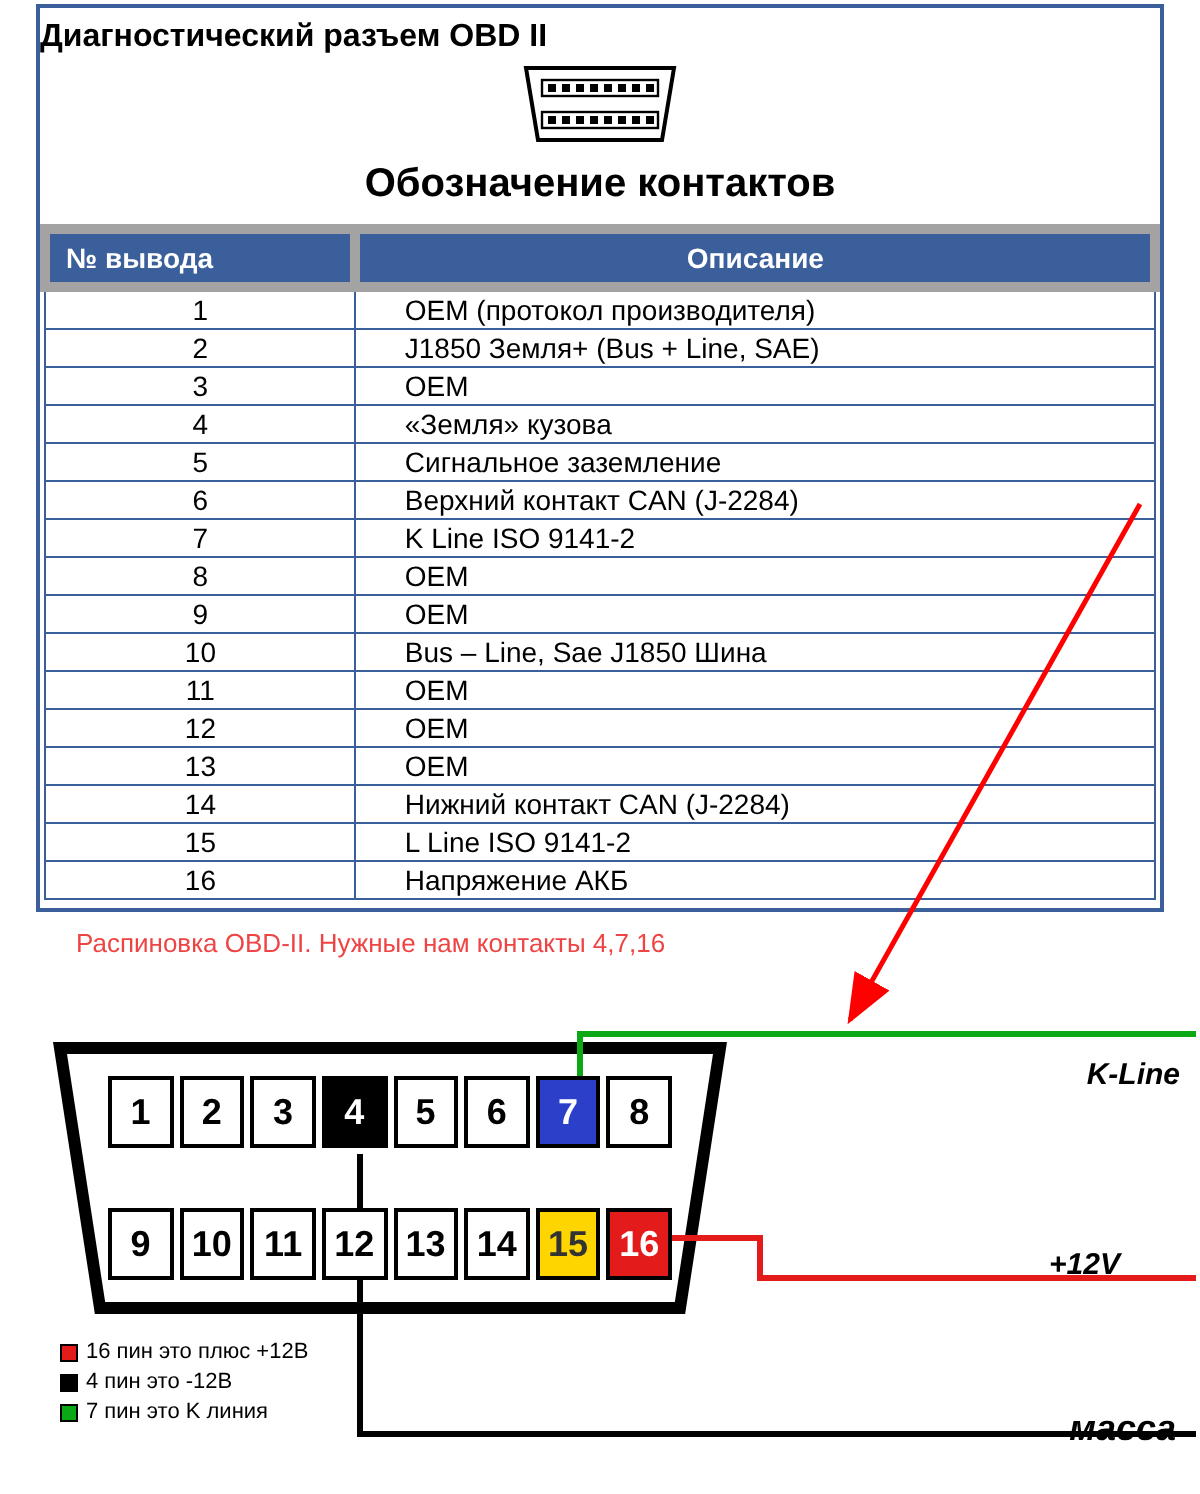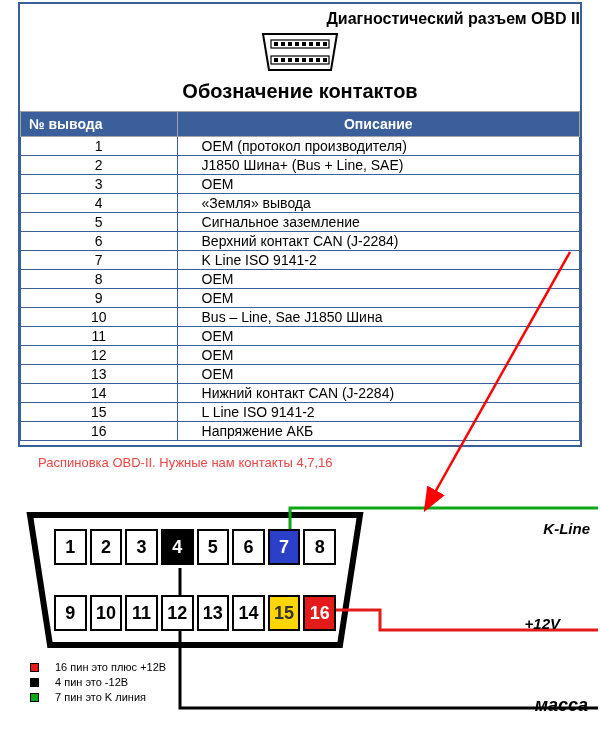--- a/index.html
+++ b/index.html
@@ -1,24 +1,24 @@
 <!DOCTYPE html>
 <html><head>
 <meta charset="utf-8">
 <style>
   * { box-sizing: border-box; margin: 0; padding: 0; }
   body { font-family: Arial, sans-serif; width: 600px; background: #fff; }
   .wrap { width: 600px; }
   .card { border: 2px solid #3a5f9a; margin: 2px 18px 8px 18px; background: #fff; padding-bottom: 4px; }
-  .title { text-align: right; font-weight: bold; font-size: 16px; padding: 6px 0 2px 0; }
+  .title { text-align: left; font-weight: bold; font-size: 16px; padding: 6px 0 2px 0; }
   .icon-row { text-align: center; padding: 2px 0; }
   .sub { text-align: center; font-weight: bold; font-size: 20px; padding: 2px 0 8px 0; }
 
   .tbl { width: 100%; border-collapse: collapse; font-size: 14px; }
-  .tbl th { background: #3a5f9a; color: #fff; font-weight: bold; padding: 4px 8px; border: 1px solid #a3a3a3; }
+  .tbl th { background: #3a5f9a; color: #fff; font-weight: bold; padding: 4px 8px; border: 5px solid #a3a3a3; }
   .tbl th:first-child { width: 28%; text-align: left; }
   .tbl td { border: 1px solid #3a5f9a; padding: 1px 8px; }
   .tbl td:first-child { text-align: center; }
   .tbl td:last-child { padding-left: 24px; }
 
   .caption { color: #ef4444; font-size: 13px; margin: 6px 28px 10px 38px; }
 
   .diag-area { position: relative; width: 600px; height: 250px; }
   .conn-shell { position: absolute; left: 30px; top: 35px; width: 330px; height: 130px; }
   .pinrow { position: absolute; left: 24px; right: 24px; height: 36px; display: flex; gap: 3px; }
@@ -27,21 +27,21 @@
   .pin {
     flex: 1; border: 2px solid #000; display: flex; align-items: center;
     justify-content: center; font-weight: 800; font-size: 18px; background: #fff;
   }
   .pin.blk { background: #000; color: #fff; }
   .pin.blu { background: #2b3fc9; color: #fff; }
   .pin.yel { background: #ffd500; color: #333; }
   .pin.red { background: #e31b1b; color: #fff; }
 
   .legend { position: absolute; left: 30px; top: 180px; font-size: 11px; line-height: 15px; }
-  .legend .row { display: flex; align-items: center; gap: 16px; }
+  .legend .row { display: flex; align-items: center; gap: 4px; }
   .sq { width: 9px; height: 9px; display: inline-block; border: 1px solid #000; }
   .sq.r { background: #e31b1b; } .sq.b { background: #000; } .sq.g { background: #0aa814; }
 
   .label { position: absolute; font-weight: 700; font-style: italic; font-size: 15px; }
   .label.kline { right: 10px; top: 40px; }
   .label.v12   { right: 40px; top: 135px; }
   .label.mass  { right: 12px; top: 215px; font-size: 18px; }
 
   svg.overlay { position: absolute; left: 0; top: 0; pointer-events: none; }
 </style>
@@ -85,29 +85,29 @@
           <th>Описание</th>
         </tr>
       </thead>
       <tbody id="tbody">
           <tr>
             <td>1</td>
             <td>OEM (протокол производителя)</td>
           </tr>
           <tr>
             <td>2</td>
-            <td>J1850 Шина+ (Bus + Line, SAE)</td>
+            <td>J1850 Земля+ (Bus + Line, SAE)</td>
           </tr>
           <tr>
             <td>3</td>
             <td>OEM</td>
           </tr>
           <tr>
             <td>4</td>
-            <td>«Земля» вывода</td>
+            <td>«Земля» кузова</td>
           </tr>
           <tr>
             <td>5</td>
             <td>Сигнальное заземление</td>
           </tr>
           <tr>
             <td>6</td>
             <td>Верхний контакт CAN (J-2284)</td>
           </tr>
           <tr>

